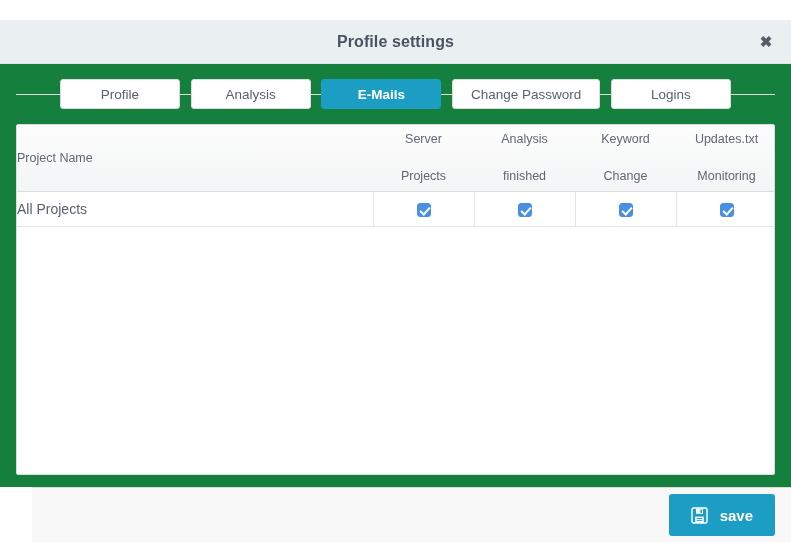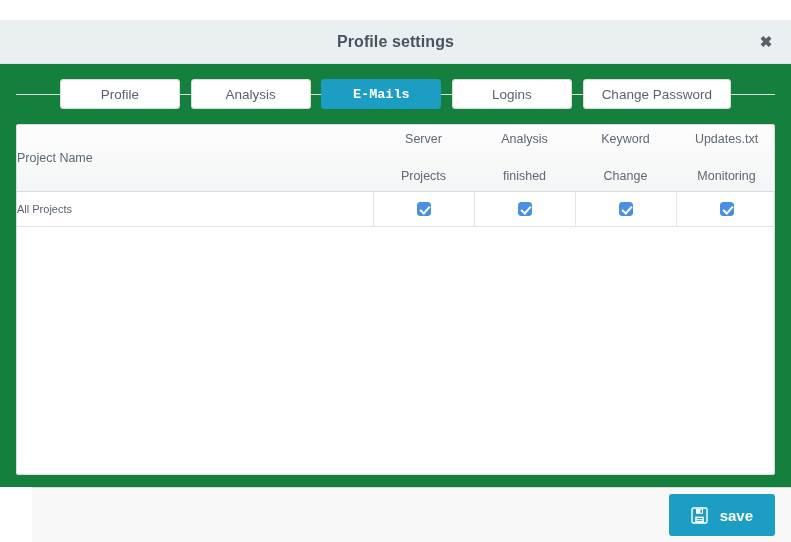--- a/index.html
+++ b/index.html
@@ -115,21 +115,20 @@
     color: #5a6270;
     cursor: pointer;
     white-space: nowrap;
     font-family: "Liberation Sans", sans-serif;
   }
   .tab.active {
     background: #1c9dc4;
     border-color: #1c9dc4;
     color: #ffffff;
     font-weight: bold;
-    font-family: Liberation Mono, monospace;
   }
 
   
   .table-panel {
     margin: 0 16px 12px 16px;
     border: 1px solid #dcdcdc;
     border-radius: 2px;
     background: #ffffff;
     flex: 1 1 auto;
     min-height: 0;
@@ -163,21 +162,21 @@
     display: flex;
     flex-direction: column;
     align-items: center;
     justify-content: center;
     line-height: 1.0;
     gap: 24px;
   }
   table.grid tbody td {
     height: 35px;
     border-bottom: 1px solid #e4e4e4;
-    font-size: 11px;
+    font-size: 14px;
     color: #5a6270;
     padding: 0;
     vertical-align: middle;
   }
   td.cell-project {
     text-align: left;
     padding-left: 14px;
   }
   td.cell-check {
     text-align: center;
@@ -252,22 +251,22 @@
   </div>
 
   <div class="modal-body">
 
     <div class="tabs-wrap">
       <div class="tabs-line"></div>
       <div class="tabs">
         <div class="tab">Profile</div>
         <div class="tab">Analysis</div>
         <div class="tab active">E-Mails</div>
+        <div class="tab">Change Password</div>
         <div class="tab">Logins</div>
-        <div class="tab">Change Password</div>
       </div>
     </div>
 
     <div class="table-panel">
       <table class="grid">
         <thead>
           <tr>
             <th class="col-project">
               <span>Project Name</span>
             </th>

